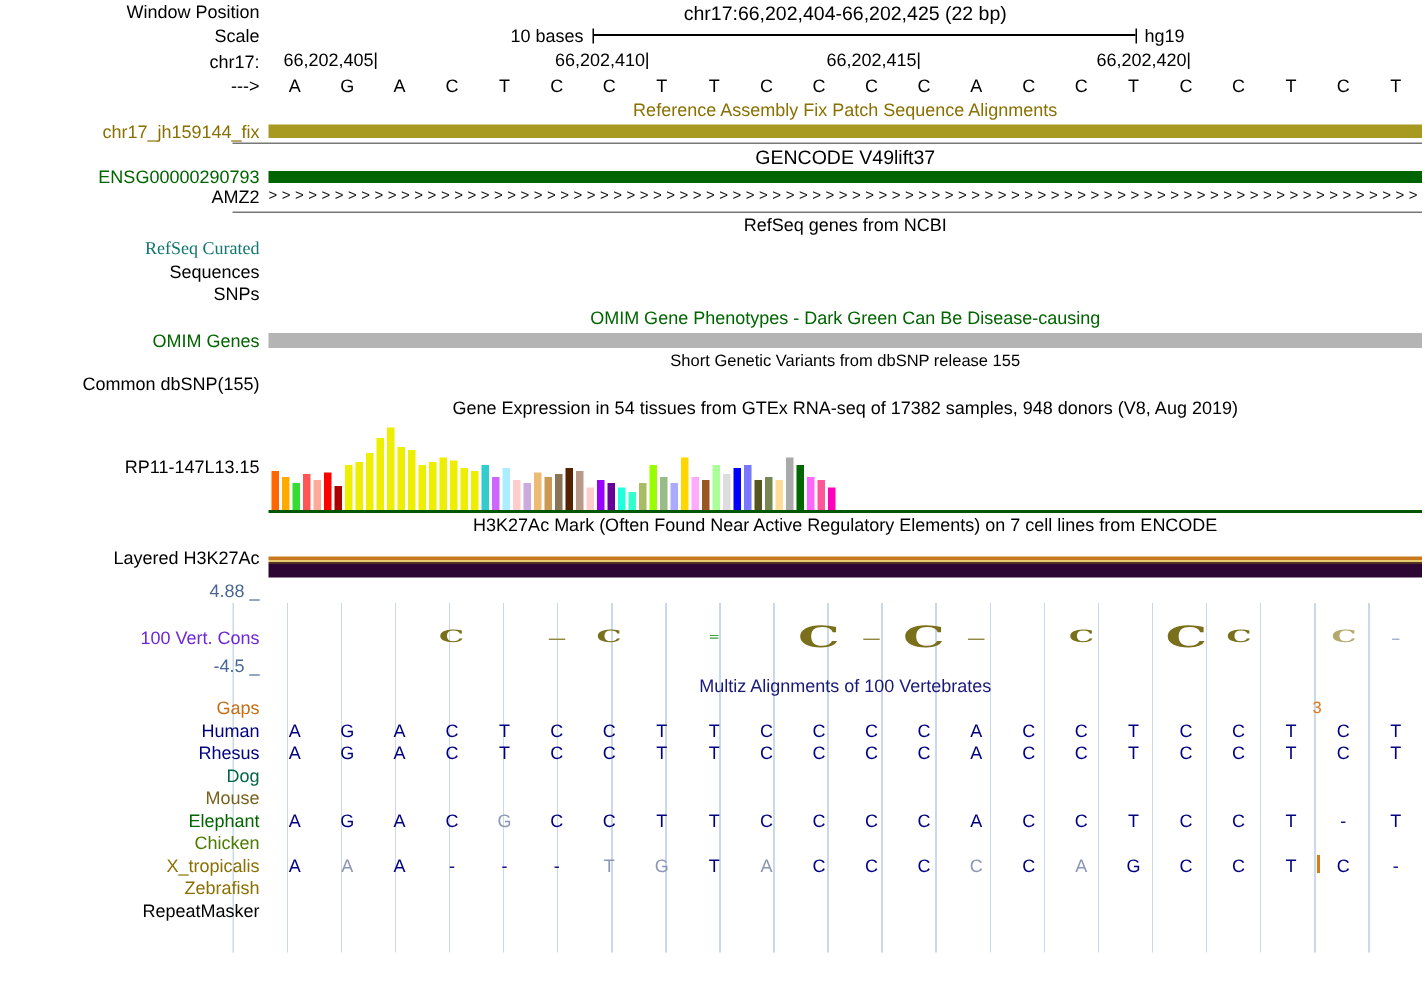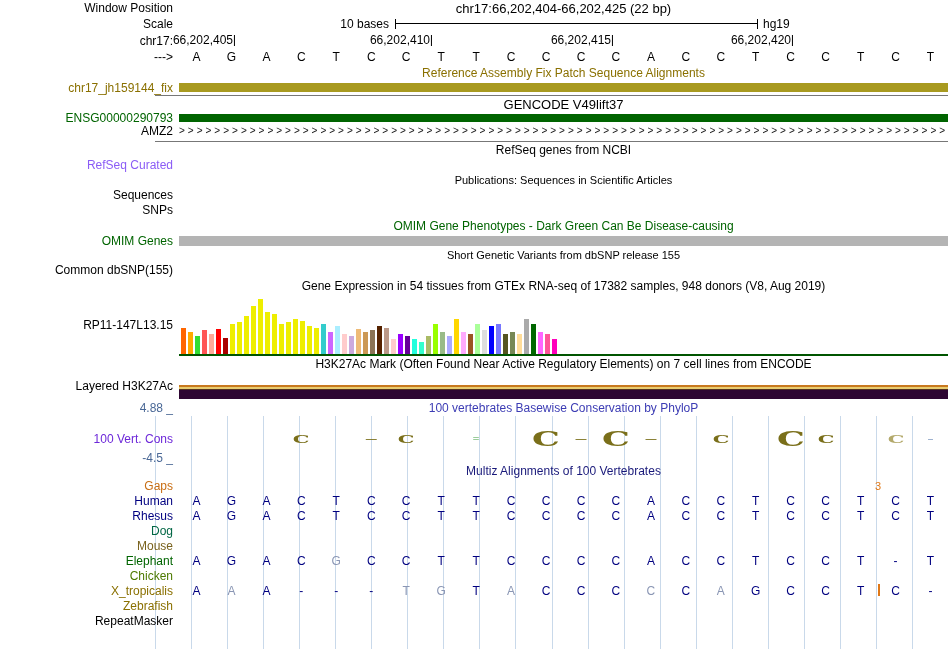--- a/index.html
+++ b/index.html
@@ -9,21 +9,21 @@
   .lab{flex:0 0 155px;box-sizing:border-box;padding-right:6px;display:flex;align-items:center;justify-content:flex-end;white-space:nowrap;font-size:12px;}
   .trk{flex:1 1 auto;position:relative;margin-right:2px;min-width:0;}
   .hdr{display:flex;align-items:center;justify-content:center;white-space:nowrap;font-size:13px;}
   .hdr.sm{font-size:11px;}
   .hdr.md{font-size:12px;}
   .olive{color:#8a7000;}
   .green{color:#006400;}
   .blue{color:#3c3cb4;}
   .navy{color:#19197a;}
   .slate{color:#4a6896;}
-  .blueLab{color:#8b5cf6;}
+  .blueLab{color:#0f766e;font-family:Liberation Serif, serif;}
   .divider{height:1px;background:#777;margin-left:155px;margin-right:2px;}
   .divider.gap{margin-top:3px;}
   
   .center{display:flex;align-items:center;justify-content:center;gap:28px;font-size:13px;white-space:nowrap;}
   .scale-bases{position:absolute;left:0;top:0;width:210px;text-align:right;line-height:16px;}
   .scale-bar{position:absolute;left:216px;top:3px;width:361px;height:10px;border-left:1px solid #000;border-right:1px solid #000;background:linear-gradient(to bottom,transparent 4px,#000 4px,#000 5px,transparent 5px);}
   .scale-genome{position:absolute;left:584px;top:0;line-height:16px;}
   .tick{position:absolute;top:1px;transform:translateX(-100%);white-space:nowrap;display:flex;align-items:center;line-height:15px;}
   .tick i{display:inline-block;width:1px;height:11px;background:#000;margin-left:1px;}
   
@@ -76,21 +76,21 @@
     <div class="trk">
       <span class="scale-bases">10 bases</span>
       <div class="scale-bar"></div>
       <span class="scale-genome">hg19</span>
     </div>
   </div>
 
   <div class="row" style="height:17px">
     <div class="lab">chr17:</div>
     <div class="trk" id="coord-ticks">
-        <div class="tick" style="left: 56px;">
+        <div class="tick" style="left: 72px;">
           <span>66,202,405</span>
           <i></i>
         </div>
         <div class="tick" style="left: 253px;">
           <span>66,202,410</span>
           <i></i>
         </div>
         <div class="tick" style="left: 434px;">
           <span>66,202,415</span>
           <i></i>
@@ -160,24 +160,20 @@
 
   <div class="row" style="height:15px">
     <div class="lab"></div>
     <div class="trk hdr md">RefSeq genes from NCBI</div>
   </div>
   <div class="row" style="height:16px">
     <div class="lab blueLab">RefSeq Curated</div>
     <div class="trk"></div>
   </div>
 
-  <div class="row" style="height:14px">
-    <div class="lab"></div>
-    <div class="trk hdr sm">Publications: Sequences in Scientific Articles</div>
-  </div>
   <div class="row" style="height:15px">
     <div class="lab">Sequences</div>
     <div class="trk"></div>
   </div>
   <div class="row" style="height:16px">
     <div class="lab">SNPs</div>
     <div class="trk"></div>
   </div>
 
   <div class="row" style="height:16px">
@@ -273,21 +269,20 @@
   </div>
   <div class="row" style="height:28px">
     <div class="lab">Layered H3K27Ac</div>
     <div class="trk">
       <div class="k27"></div>
     </div>
   </div>
 
   <div class="row" style="height:16px">
     <div class="lab slate">4.88 _</div>
-    <div class="trk hdr md blue">100 vertebrates Basewise Conservation by PhyloP</div>
   </div>
 
   <div class="lower">
     <div class="gridlines"></div>
 
     <div class="row" style="height:46px">
       <div class="conslab">
         <div class="mid">100 Vert. Cons</div>
         <div class="min">-4.5 _</div>
       </div>

